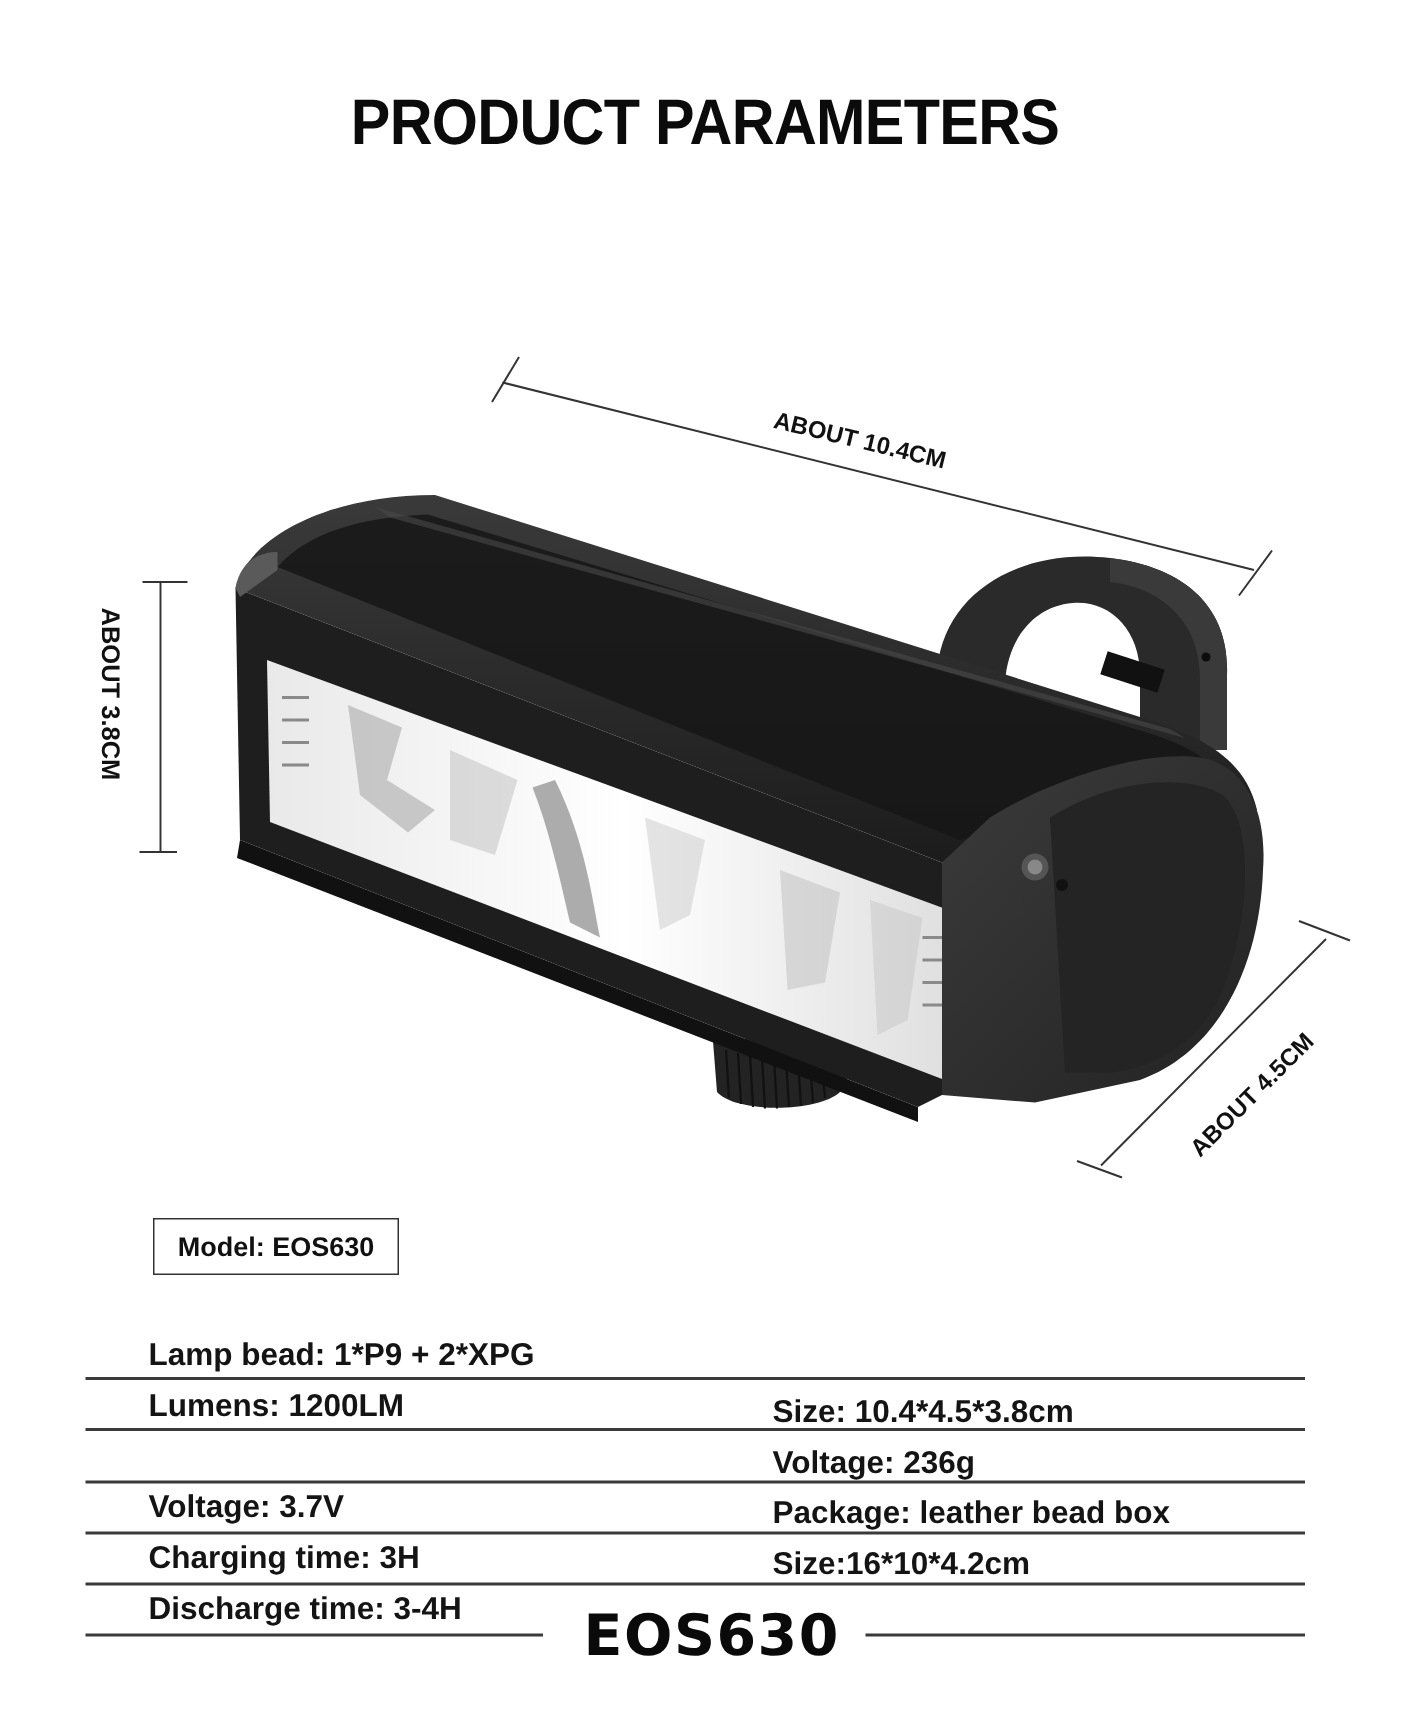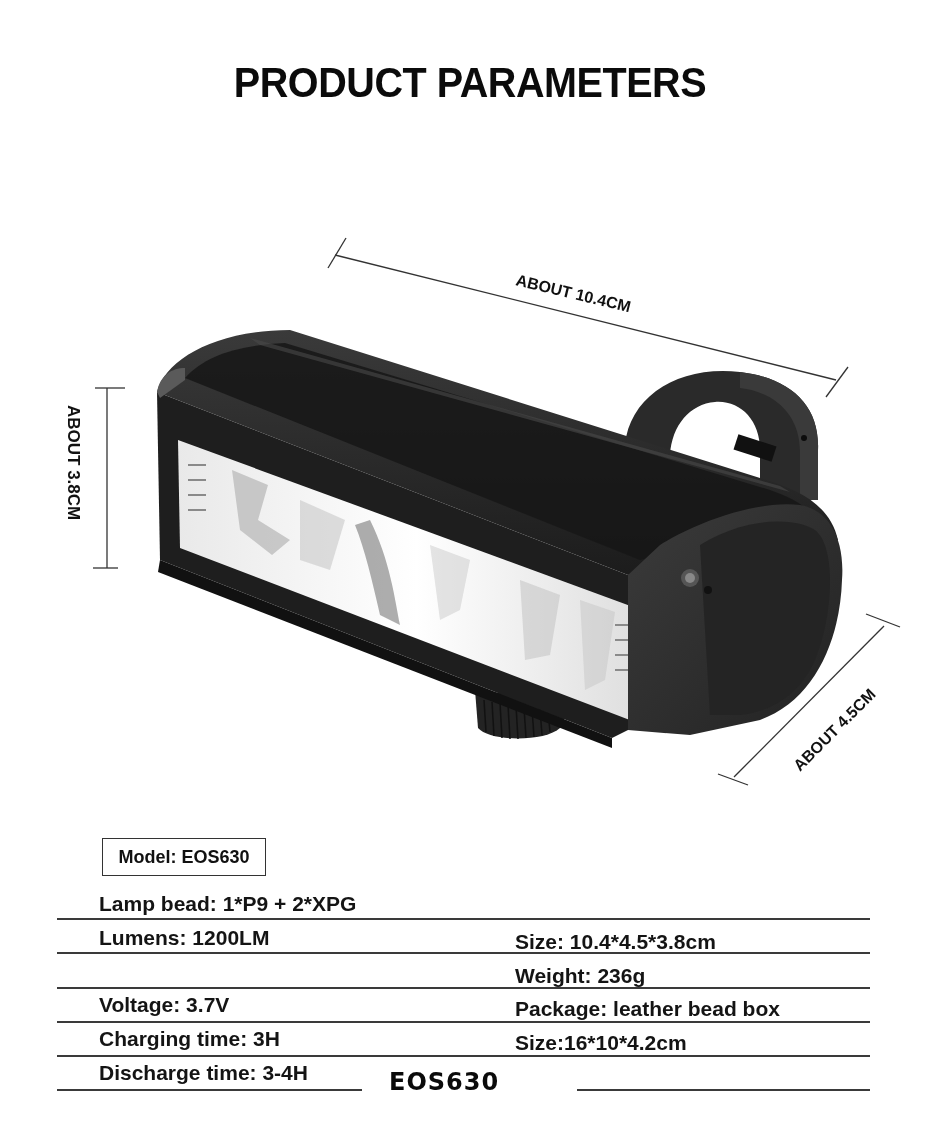--- a/index.html
+++ b/index.html
@@ -5,26 +5,26 @@
   html, body { margin: 0; padding: 0; background: #ffffff; }
   body { width: 940px; height: 1145px; position: relative; overflow: hidden;
          font-family: "Liberation Sans", "DejaVu Sans", sans-serif; color: #111; }
   .title { position: absolute; left: 0; width: 940px; top: 58px; text-align: center;
            font-size: 43px; font-weight: 700; letter-spacing: -0.5px; color: #0b0b0b;
            transform: scaleX(0.92); transform-origin: center; }
   .illus { position: absolute; left: 0; top: 0; width: 940px; height: 820px; }
   .dim-text { font-family: "Liberation Sans", sans-serif; font-weight: 700; fill: #111; }
   .model-box { position: absolute; left: 102px; top: 812px; width: 164px; height: 38px;
                border: 1.5px solid #333; box-sizing: border-box; display: flex;
-               align-items: center; justify-content: center; font-size: 18px; font-weight: 700; margin-top: 26px; }
+               align-items: center; justify-content: center; font-size: 18px; font-weight: 700; }
   .specs { position: absolute; left: 57px; top: 885px; width: 813px; }
   .spec-row { position: absolute; height: 34px; font-size: 21px; font-weight: 700; color: #141414; }
   .spec-row span { position: absolute; top: 7px; white-space: nowrap; }
   .rule { position: absolute; height: 2px; background: #3a3a3a; }
-  .footer-model { position: absolute; left: 389px; top: 1068px; font-size: 24px; font-weight: 700;
+  .footer-model { position: absolute; left: 389px; top: 1068px; font-size: 38px; font-weight: 700;
                   letter-spacing: 1px; color: #0a0a0a; font-family: "DejaVu Sans", sans-serif; }
 </style>
 </head>
 <body>
 
 <div class="title">PRODUCT PARAMETERS</div>
 
 <svg class="illus" viewBox="0 0 940 820" xmlns="http://www.w3.org/2000/svg">
   <defs>
     <linearGradient id="bodyTop" x1="0" y1="0" x2="0" y2="1">
@@ -125,21 +125,21 @@
 
 <div class="specs">
   <div class="spec-row" style="top:0px;left:0;width:813px;">
     <span style="left:42px">Lamp bead: 1*P9 + 2*XPG</span>
   </div>
   <div class="spec-row" style="top:35px;left:0;width:813px;">
     <span style="left:42px;top:6px">Lumens: 1200LM</span>
     <span style="left:458px;top:10px">Size: 10.4*4.5*3.8cm</span>
   </div>
   <div class="spec-row" style="top:69px;left:0;width:813px;">
-    <span style="left:458px;top:10px">Weight: 236g</span>
+    <span style="left:458px;top:10px">Voltage: 236g</span>
   </div>
   <div class="spec-row" style="top:104px;left:0;width:813px;">
     <span style="left:42px;top:4px">Voltage: 3.7V</span>
     <span style="left:458px;top:8px">Package: leather bead box</span>
   </div>
   <div class="spec-row" style="top:138px;left:0;width:813px;">
     <span style="left:42px;top:4px">Charging time: 3H</span>
     <span style="left:458px;top:8px">Size:16*10*4.2cm</span>
   </div>
   <div class="spec-row" style="top:172px;left:0;width:813px;">

